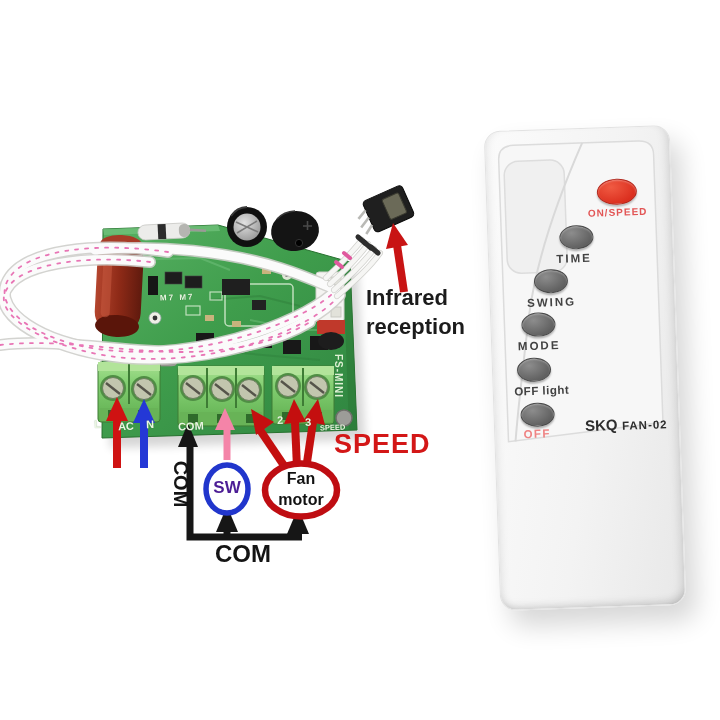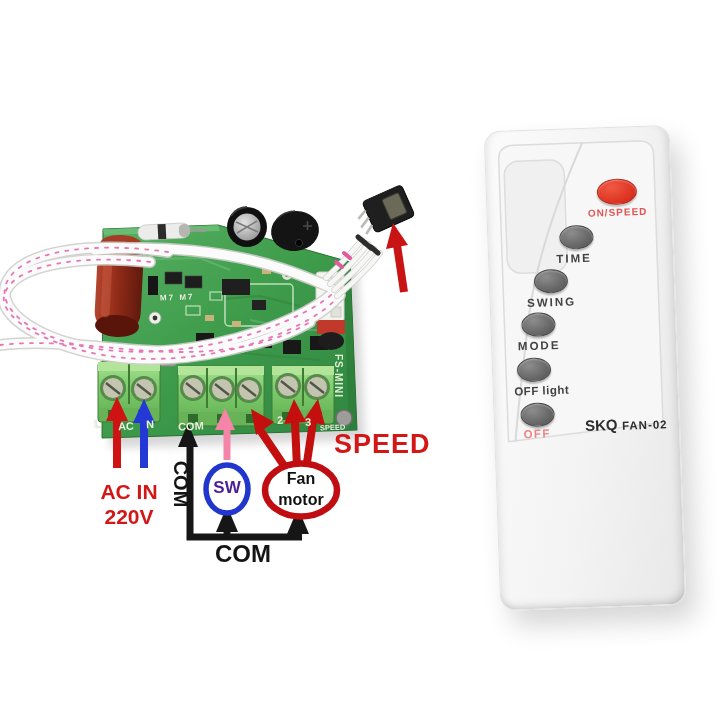--- a/index.html
+++ b/index.html
@@ -309,22 +309,22 @@
   <div class="silk" style="left:94px;top:418px;">L</div>
   <div class="silk" style="left:118px;top:420px;">AC</div>
   <div class="silk" style="left:146px;top:418px;">N</div>
   <div class="silk" style="left:178px;top:420px;">COM</div>
   <div class="silk" style="left:277px;top:414px;">2</div>
   <div class="silk" style="left:305px;top:416px;">3</div>
   <div class="silk tiny" style="left:320px;top:423px;">SPEED</div>
   <div class="silk small" style="left:160px;top:293px;">M7 M7</div>
   <div class="fs-mini">FS-MINI</div>
 
+  <div class="ann infrared"><span>Infrared</span><br><span>reception</span></div>
   <div class="ann red speed-ann">SPEED</div>
-  <div class="ann red ac-in"><span>AC IN</span><br><span>220V</span></div>
   <div class="ann com-vert">COM</div>
   <div class="ann com-bottom">COM</div>
   <div class="ann sw-label">SW</div>
   <div class="ann fan-label"><span>Fan</span><br><span>motor</span></div>
 
   <div class="remote">
     <svg width="184" height="478" viewBox="0 0 184 478">
       <path d="M13,310 L13,28 Q13,14 28,14 L153,14 Q168,14 168,28 L168,296 Z" fill="#f7f7f7" stroke="#dcdcdc" stroke-width="1.5"></path>
       <rect x="18" y="30" width="60" height="112" rx="14" fill="#f0f0f0" stroke="#dddddd" stroke-width="1.5"></rect>
       <path d="M97,14 C73,64 48,124 38,184 C31,229 24,274 20,310" fill="none" stroke="#d9d9d9" stroke-width="2"></path>

